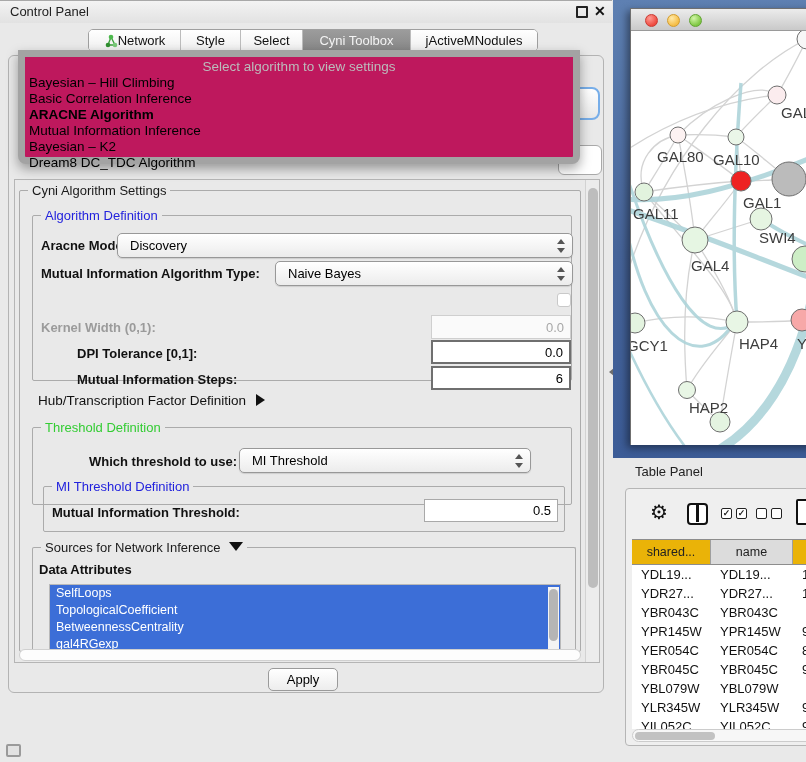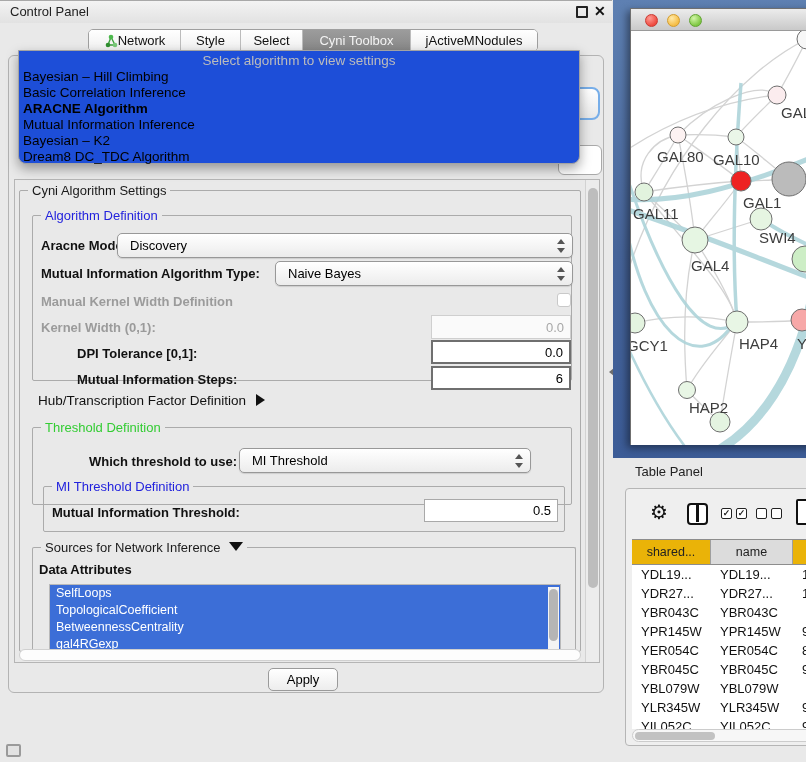--- a/index.html
+++ b/index.html
@@ -33,21 +33,21 @@
     border:1px solid #b3b3b3; border-radius:6px; background:#e9e9e9; }
 
   
   .combo-frag1 { position:absolute; left:566px; top:86px; width:34px; height:33px;
     border:2px solid #77aee9; border-radius:8px; background:linear-gradient(#fff,#e8e8e8); z-index:2; }
   .combo-frag2 { position:absolute; left:558px; top:144px; width:44px; height:30px;
     border:1px solid #a9a9a9; border-radius:6px; background:#fff; z-index:2; }
 
   
   #algo-popup { position:absolute; left:18px; top:49px; width:562px; height:114px;
-    background:#1d4ed8; border:1px solid #a3a3a3; border-radius:0 0 8px 8px;
+    background:#be185d; border:7px solid #a3a3a3; border-radius:0 0 8px 8px;
     box-shadow:0 5px 12px rgba(0,0,0,.35); z-index:10; }
   #algo-placeholder { text-align:center; color:#bcbcbc; font-size:13.5px; padding-top:2px; height:18px; }
   .algo-item { height:16px; line-height:16px; padding-left:4px; font-size:13.5px; color:#000; }
   .algo-item.hl { font-weight:bold; }
 
   
   #scrollpane { position:absolute; left:14px; top:178px; width:586px; height:484px;
     border:1px solid #b5b5b5; background:#e9e9e9; }
   #vscroll { position:absolute; right:0; top:0; width:14px; height:482px;
     background:#ececec; border-left:1px solid #d2d2d2; }
@@ -219,21 +219,20 @@
           <span>Discovery</span>
           <span class="stepper"></span>
         </div>
 
         <span class="lbl" style="left:8px; top:50px;">Mutual Information Algorithm Type:</span>
         <div class="combo" style="left:242px; top:45px; width:298px;">
           <span>Naive Bayes</span>
           <span class="stepper"></span>
         </div>
 
-        <span class="lbl dis" style="left:8px; top:78px;">Manual Kernel Width Definition</span>
         <span class="checkbox" style="left:524px; top:77px;"></span>
 
         <span class="lbl dis" style="left:8px; top:104px;">Kernel Width (0,1):</span>
         <input class="fld dis" style="left: 398px; top: 99px; width: 140px;" readonly="" value="0.0">
 
         <span class="lbl" style="left:8px; top:130px;margin-left:36px;">DPI Tolerance [0,1]:</span>
         <input class="fld" style="left: 398px; top: 124px; width: 140px;" value="0.0">
 
         <span class="lbl" style="left:8px; top:156px;padding-left:36px;">Mutual Information Steps:</span>
         <input class="fld" style="left: 398px; top: 150px; width: 140px;" value="6">

